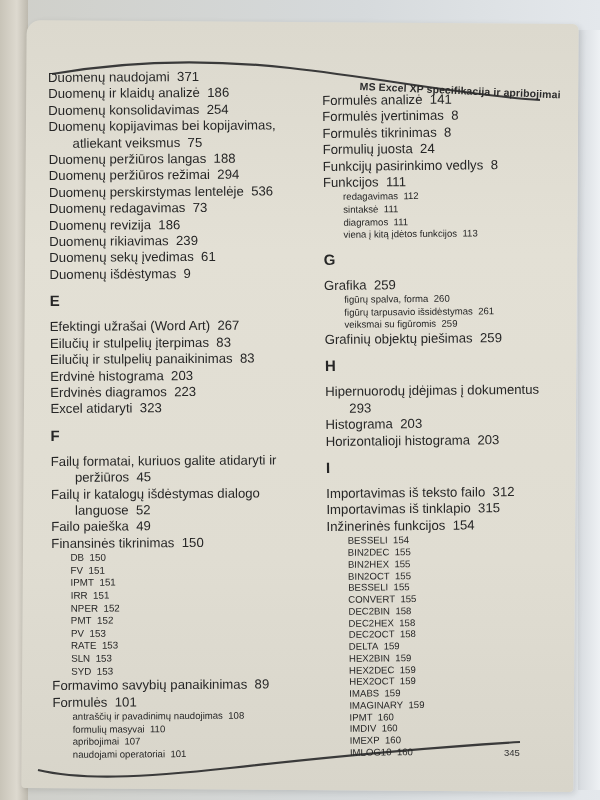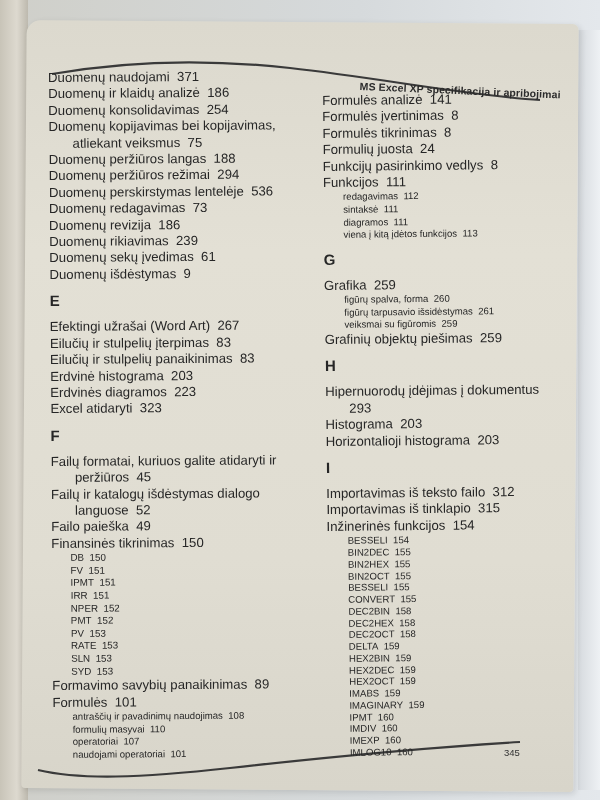--- a/index.html
+++ b/index.html
@@ -107,21 +107,21 @@
       <div class="sub fn"><span>SLN</span>&nbsp; <span>153</span></div>
       <div class="sub fn"><span>SYD</span>&nbsp; <span>153</span></div>
     </div>
   <div id="left-f2">
       <div class="entry"><span>Formavimo savybių panaikinimas</span>&nbsp; <span>89</span></div>
       <div class="entry"><span>Formulės</span>&nbsp; <span>101</span></div>
     </div>
   <div id="left-form">
       <div class="sub"><span>antraščių ir pavadinimų naudojimas</span>&nbsp; <span>108</span></div>
       <div class="sub"><span>formulių masyvai</span>&nbsp; <span>110</span></div>
-      <div class="sub"><span>operatoriai</span>&nbsp; <span>107</span></div>
+      <div class="sub"><span>apribojimai</span>&nbsp; <span>107</span></div>
       <div class="sub"><span>naudojami operatoriai</span>&nbsp; <span>101</span></div>
     </div>
 </div>
 
 <div class="col col-right">
   <div id="right-f">
       <div class="entry"><span>Formulės analizė</span>&nbsp; <span>141</span></div>
       <div class="entry"><span>Formulės įvertinimas</span>&nbsp; <span>8</span></div>
       <div class="entry"><span>Formulės tikrinimas</span>&nbsp; <span>8</span></div>
       <div class="entry"><span>Formulių juosta</span>&nbsp; <span>24</span></div>

